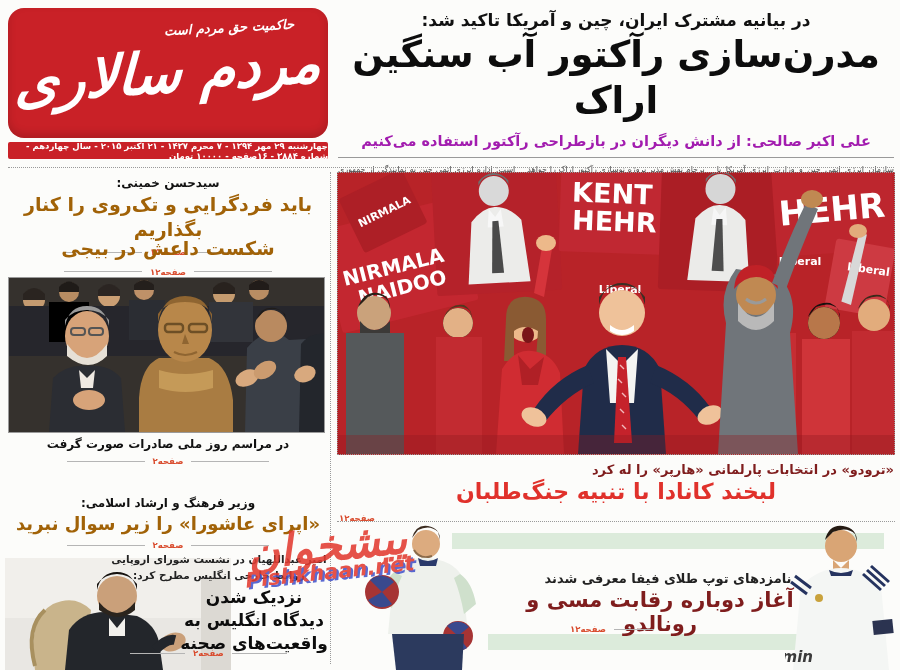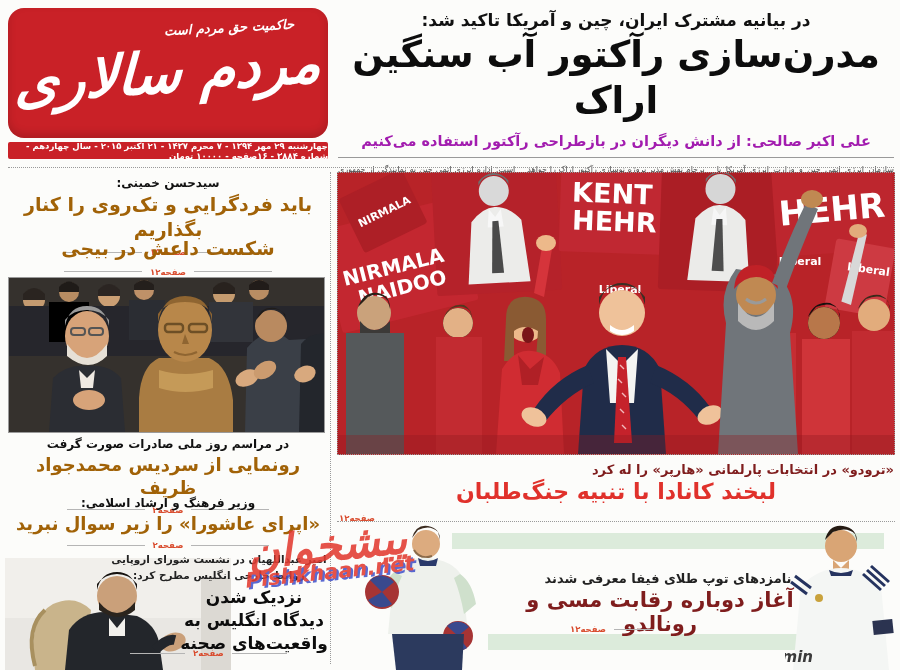--- a/index.html
+++ b/index.html
@@ -195,21 +195,20 @@
         <ellipse cx="238" cy="100" rx="12" ry="8" fill="#d8a97e" transform="rotate(-24 238 100)"></ellipse>
         <ellipse cx="256" cy="92" rx="12" ry="8" fill="#cb9b6f" transform="rotate(-30 256 92)"></ellipse>
         <path d="M290 154 L292 66 Q302 54 315 56 L315 154 Z" fill="#23262c"></path>
         <ellipse cx="296" cy="96" rx="11" ry="8" fill="#d8a97e" transform="rotate(-20 296 96)"></ellipse>
       </g>
     </svg>
   </div>
 
   <div class="abs fa" style="left:8px; top:437px; width:320px;">
     <div class="kicker-sm">در مراسم روز ملی صادرات صورت گرفت</div>
-    <div class="headline-md" style="font-size:18px; margin-top:2px;">رونمایی از سردیس محمدجواد ظریف</div>
     <div class="pageref" style="margin-top:5px;">
       <span class="rule"></span>
       <span class="pageref-text">صفحه۲</span>
       <span class="rule"></span>
     </div>
   </div>
   <div class="abs fa" style="left:8px; top:496px; width:320px;">
     <div class="kicker-sm">وزیر فرهنگ و ارشاد اسلامی:</div>
     <div class="headline-md" style="font-size:18px; margin-top:2px;">«اپرای عاشورا» را زیر سوال نبرید</div>
     <div class="pageref" style="margin-top:5px;">

